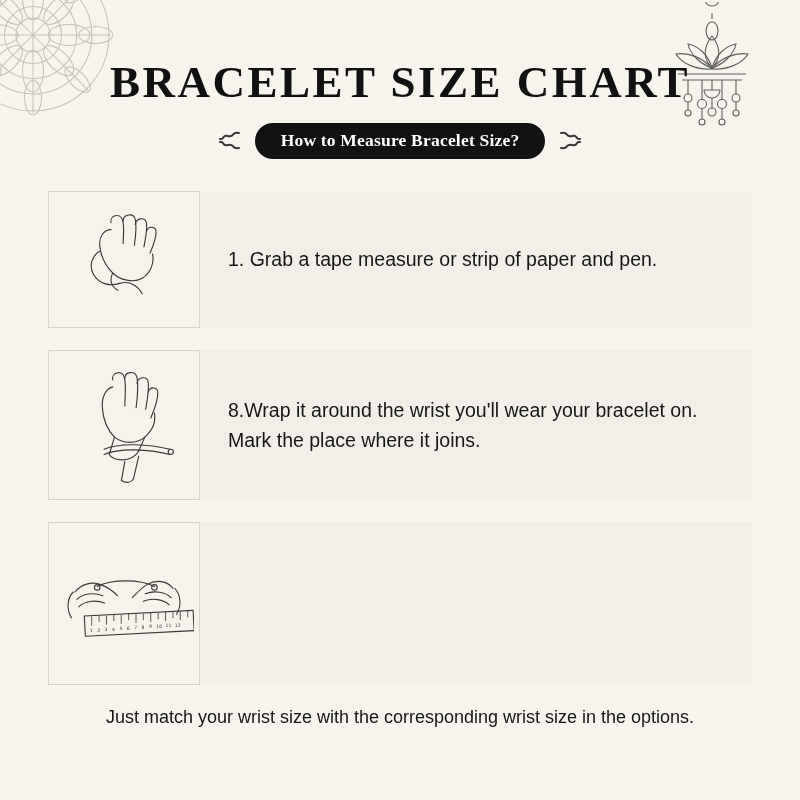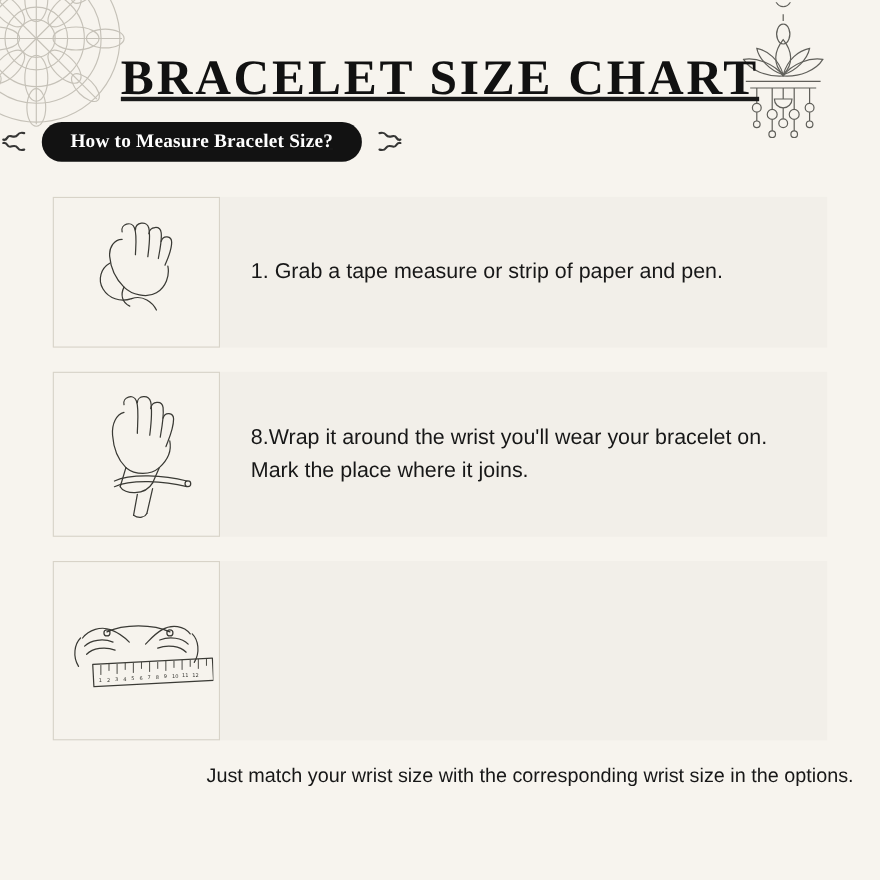--- a/index.html
+++ b/index.html
@@ -32,37 +32,37 @@
     right: 28px;
     width: 120px;
     height: 150px;
     opacity: 0.8;
     pointer-events: none;
   }
 
   
   .header {
     position: relative;
-    padding-top: 48px;
+    padding-top: 60px;
     text-align: center;
-    text-decoration: underline;
   }
   .title {
     font-family: "Liberation Serif", serif;
     font-size: 45px;
     letter-spacing: 2.5px;
     font-weight: 700;
     color: #111;
     margin: 0;
     line-height: 1;
   }
   .subtitle-row {
     margin-top: 18px;
     display: flex;
     align-items: center;
+    justify-content: center;
     gap: 12px;
   }
   .pill {
     background: #121212;
     color: #ffffff;
     border-radius: 22px;
     padding: 7px 26px 8px;
     font-family: "Liberation Serif", serif;
     font-size: 17.5px;
     font-weight: 700;
@@ -107,21 +107,21 @@
     line-height: 1.55;
     color: #171717;
   }
   .step-1 .step-img, .step-1 { min-height: 137px; }
   .step-2 .step-img, .step-2 { min-height: 150px; }
   .step-3 .step-img, .step-3 { min-height: 163px; }
 
   
   .footer {
     margin-top: 22px;
-    text-align: right;
+    text-align: center;
     font-size: 18px;
     color: #171717;
     padding: 0 24px;
   }
 
   svg { display: block; }
 </style>
 </head>
 <body>
 

